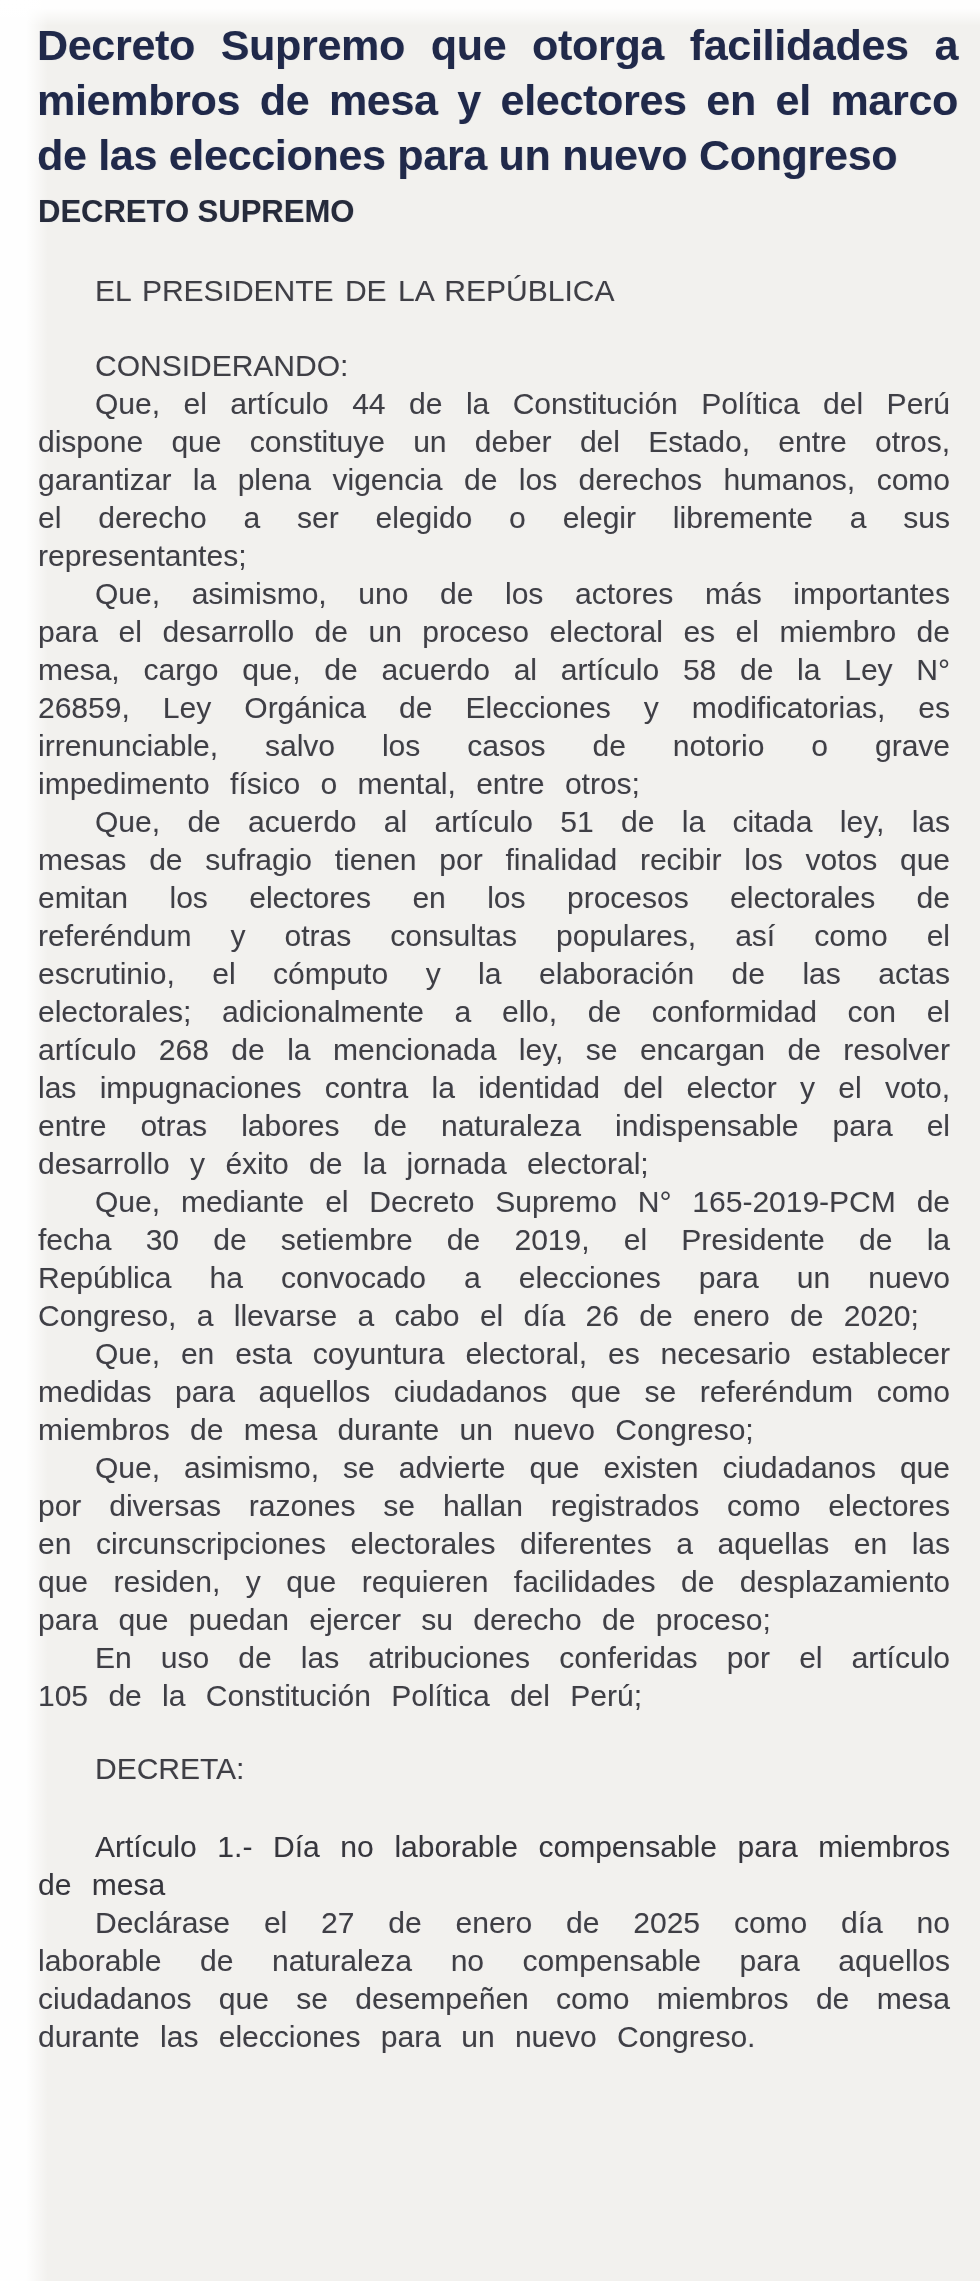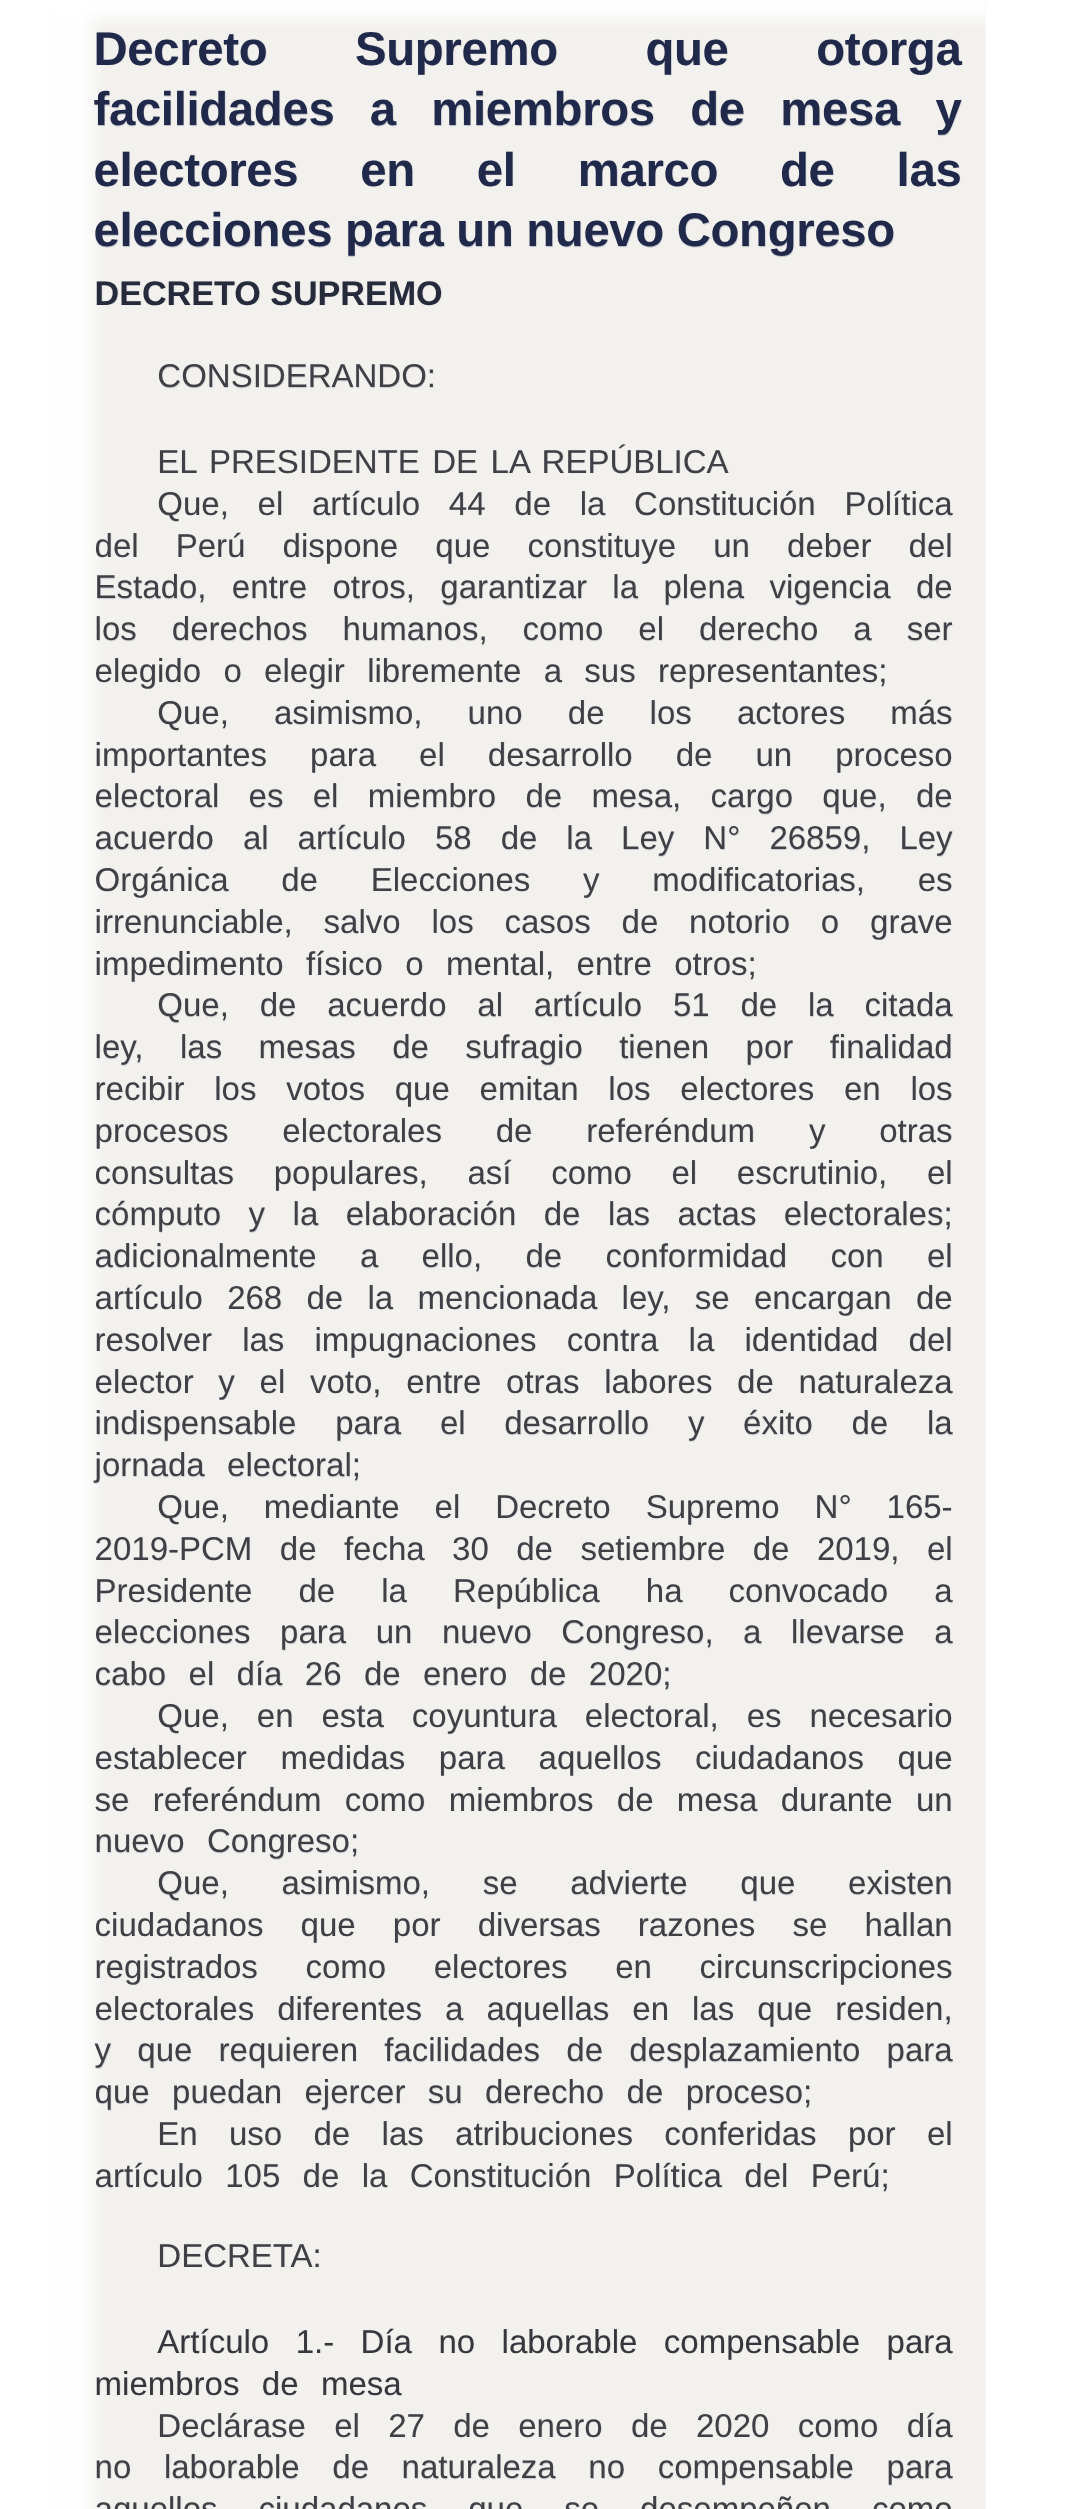--- a/index.html
+++ b/index.html
@@ -2,29 +2,28 @@
 <html lang="es"><head>
 <meta charset="utf-8">
 <style>
   html, body { margin: 0; padding: 0; }
   body {
     font-family: "Liberation Sans", sans-serif;
     background: #ffffff;
   }
   .page {
     position: relative;
-    width: 848px;
+    width: 980px;
     height: 2281px;
     overflow: hidden;
     box-sizing: border-box;
     background:
       linear-gradient(to bottom, rgba(255,255,255,0.95) 0px, rgba(255,255,255,0.95) 8px, rgba(255,255,255,0) 26px),
       linear-gradient(to right, rgba(255,255,255,0.95) 0px, rgba(255,255,255,0.95) 26px, rgba(255,255,255,0) 48px),
       #f2f1ee;
-    margin-left: 48px;
   }
   .doc-title {
     margin: 18px 22px 0 37px;
     font-size: 43px;
     line-height: 55px;
     font-weight: 700;
     color: #20294a;
     text-align: justify;
     letter-spacing: -0.3px;
     text-shadow: 0.4px 0.4px 0.8px rgba(40,50,90,0.28);
@@ -73,38 +72,38 @@
 <body>
 
 <div class="page">
 
   <h1 class="doc-title">Decreto Supremo que otorga facilidades a miembros de mesa y electores en el marco de las elecciones para un nuevo Congreso</h1>
 
   <div class="decree-heading">
     <div>DECRETO SUPREMO</div>
   </div>
 
+  <p class="bodyline standalone salutation">EL PRESIDENTE DE LA REPÚBLICA</p>
+
   <p class="bodyline standalone considerando">CONSIDERANDO:</p>
-
-  <p class="bodyline standalone salutation">EL PRESIDENTE DE LA REPÚBLICA</p>
 
 
   <p class="bodyline para">Que, el artículo 44 de la Constitución Política del Perú dispone que constituye un deber del Estado, entre otros, garantizar la plena vigencia de los derechos humanos, como el derecho a ser elegido o elegir libremente a sus representantes;</p>
 
   <p class="bodyline para">Que, asimismo, uno de los actores más importantes para el desarrollo de un proceso electoral es el miembro de mesa, cargo que, de acuerdo al artículo 58 de la Ley N° 26859, Ley Orgánica de Elecciones y modificatorias, es irrenunciable, salvo los casos de notorio o grave impedimento físico o mental, entre otros;</p>
 
   <p class="bodyline para">Que, de acuerdo al artículo 51 de la citada ley, las mesas de sufragio tienen por finalidad recibir los votos que emitan los electores en los procesos electorales de referéndum y otras consultas populares, así como el escrutinio, el cómputo y la elaboración de las actas electorales; adicionalmente a ello, de conformidad con el artículo 268 de la mencionada ley, se encargan de resolver las impugnaciones contra la identidad del elector y el voto, entre otras labores de naturaleza indispensable para el desarrollo y éxito de la jornada electoral;</p>
 
   <p class="bodyline para">Que, mediante el Decreto Supremo N° 165-2019-PCM de fecha 30 de setiembre de 2019, el Presidente de la República ha convocado a elecciones para un nuevo Congreso, a llevarse a cabo el día 26 de enero de 2020;</p>
 
   <p class="bodyline para">Que, en esta coyuntura electoral, es necesario establecer medidas para aquellos ciudadanos que se referéndum como miembros de mesa durante un nuevo Congreso;</p>
 
   <p class="bodyline para">Que, asimismo, se advierte que existen ciudadanos que por diversas razones se hallan registrados como electores en circunscripciones electorales diferentes a aquellas en las que residen, y que requieren facilidades de desplazamiento para que puedan ejercer su derecho de proceso;</p>
 
   <p class="bodyline para">En uso de las atribuciones conferidas por el artículo 105 de la Constitución Política del Perú;</p>
 
   <p class="bodyline standalone decreta">DECRETA:</p>
 
   <p class="bodyline article-heading">Artículo 1.- Día no laborable compensable para miembros de mesa</p>
 
-  <p class="bodyline para">Declárase el 27 de enero de 2020 como día no laborable de naturaleza no compensable para aquellos ciudadanos que se desempeñen como miembros de mesa durante las elecciones para un nuevo Congreso.</p>
+  <p class="bodyline para">Declárase el 27 de enero de 2025 como día no laborable de naturaleza no compensable para aquellos ciudadanos que se desempeñen como miembros de mesa durante las elecciones para un nuevo Congreso.</p>
 
 </div>
 
 </body></html>

